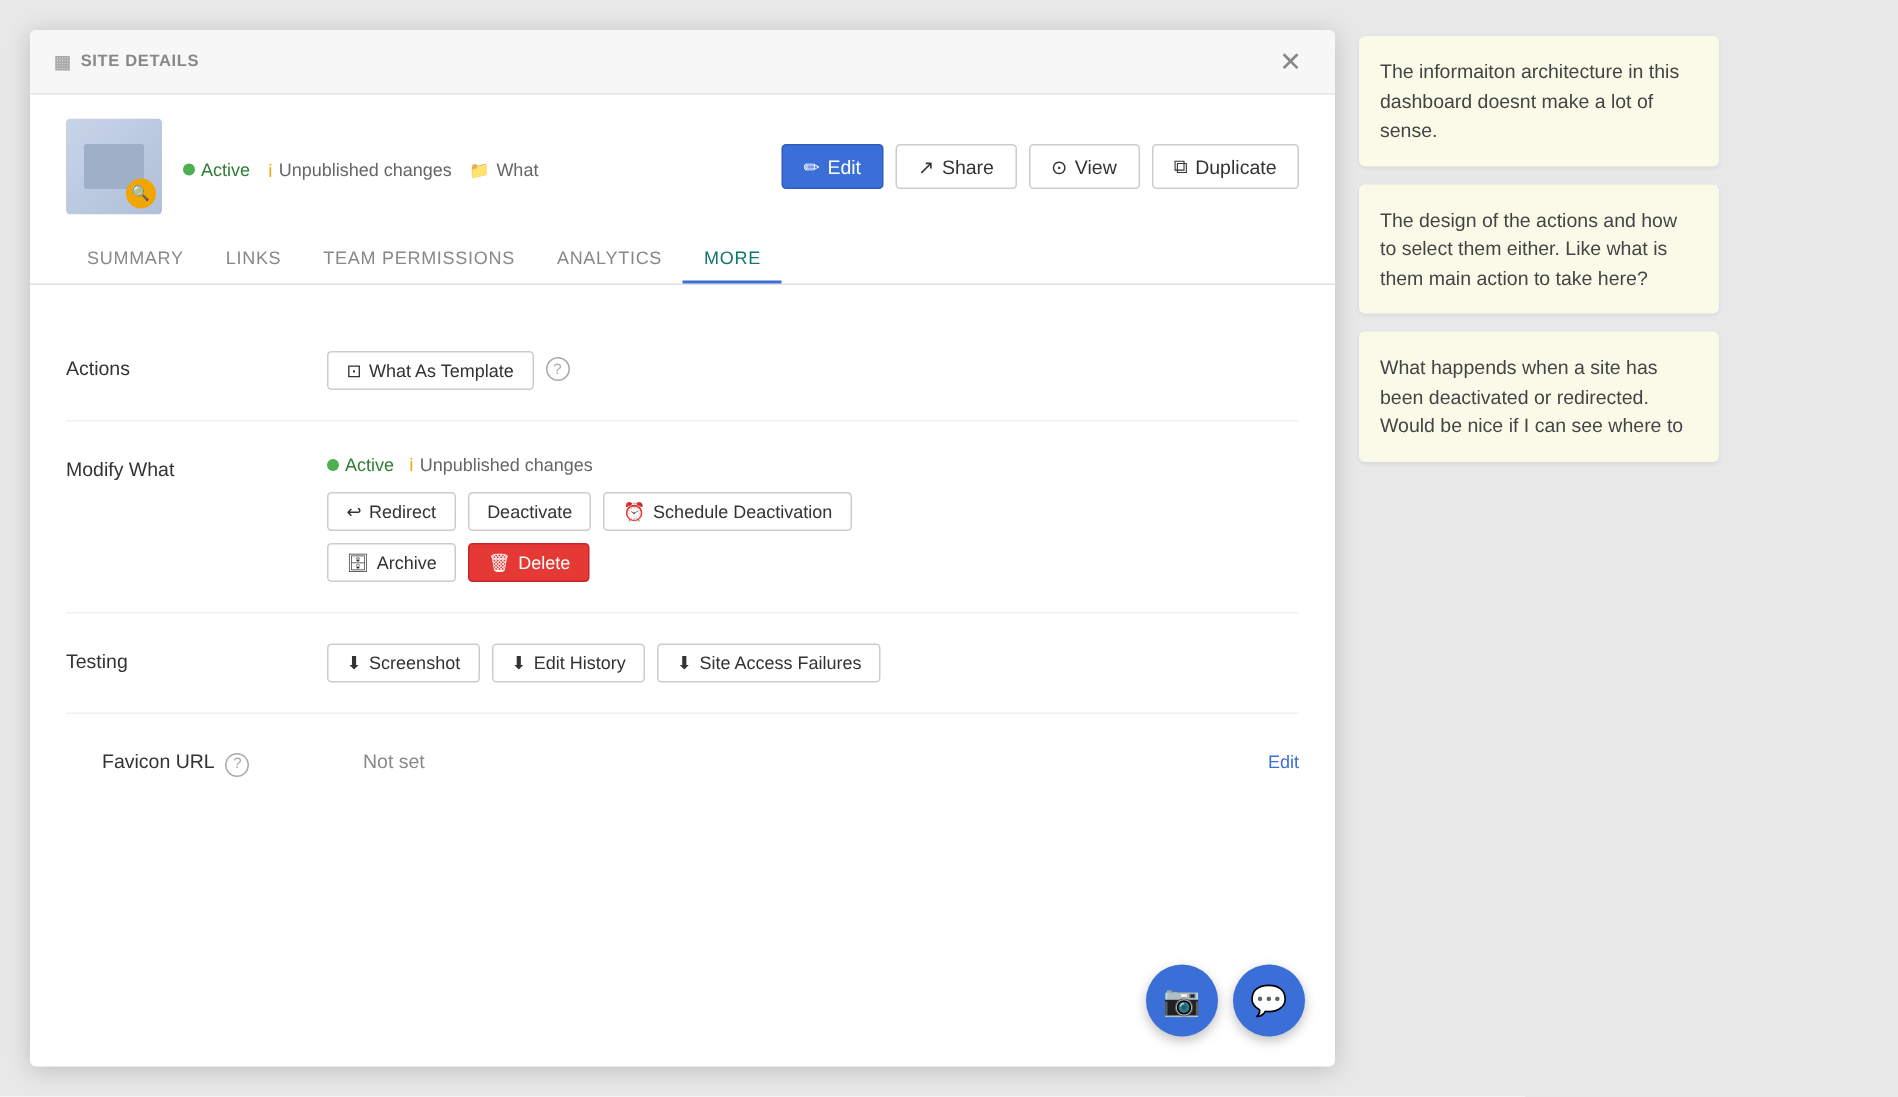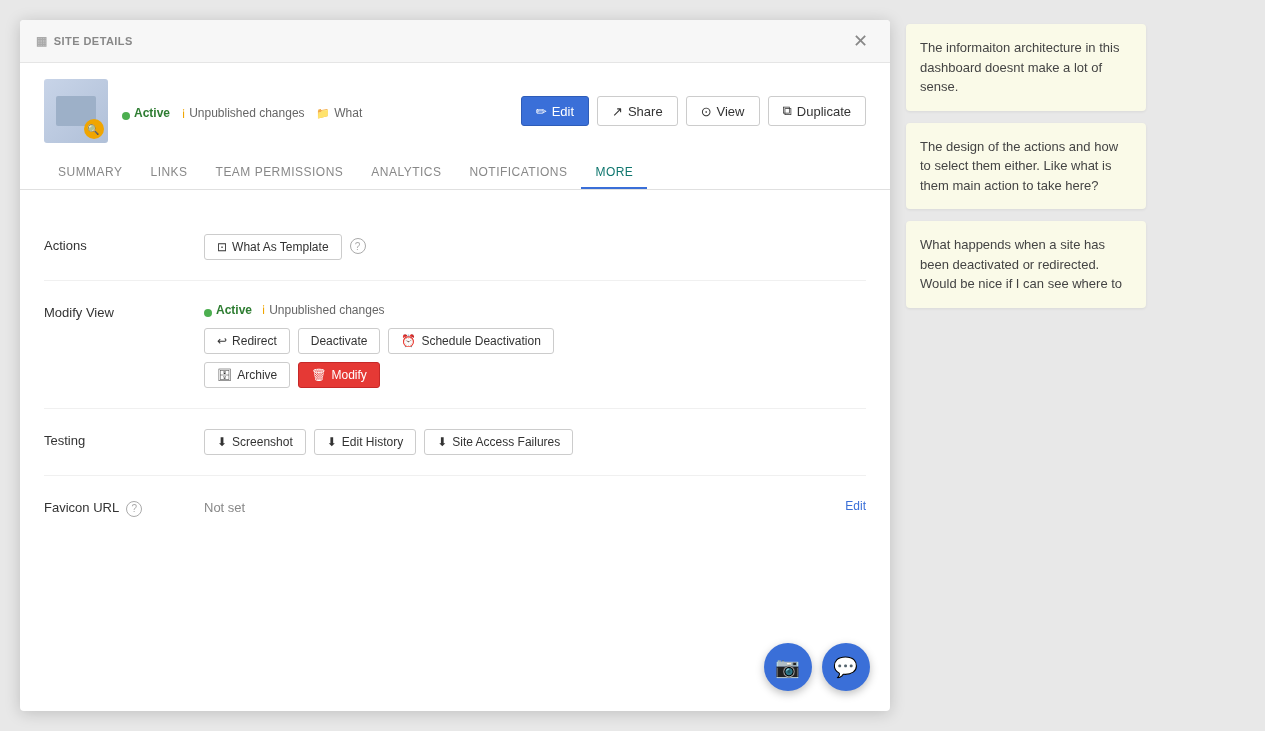--- a/index.html
+++ b/index.html
@@ -147,24 +147,23 @@
       display: flex;
       align-items: center;
       gap: 12px;
       margin-top: 4px;
       font-size: 12px;
       color: #666;
     }
 
     .status-active {
       display: flex;
-      align-items: flex-end;
+      align-items: center;
       gap: 4px;
       color: #2e7d32;
-      font-weight: bold;
     }
 
     .status-dot {
       width: 8px;
       height: 8px;
       border-radius: 50%;
       background: #4caf50;
       display: inline-block;
     }
 
@@ -249,24 +248,24 @@
     .modal-content {
       padding: 24px 24px;
       flex: 1;
       overflow-y: auto;
     }
 
     .section {
       display: flex;
       padding: 20px 0;
       border-bottom: 1px solid #f0f0f0;
-      gap: 20px;
-    }
-
-    .section:last-child { border-bottom: none; }
+      gap: 34px;
+    }
+
+    .section:last-child { border-bottom: none; margin-left: 24px; }
 
     .section-label {
       width: 140px;
       min-width: 140px;
       font-size: 13px;
       font-weight: 500;
       color: #333;
       padding-top: 4px;
     }
 
@@ -317,21 +316,21 @@
     .edit-link {
       color: #3a6fd8;
       cursor: pointer;
       font-size: 12px;
       text-decoration: none;
       margin-left: auto;
     }
 
     .favicon-row {
       display: flex;
-      align-items: center;
+      align-items: flex-end;
       justify-content: space-between;
     }
 
     
     .side-panel {
       width: 240px;
       display: flex;
       flex-direction: column;
       gap: 12px;
       padding-top: 4px;
@@ -429,41 +428,40 @@
           <span>Duplicate</span>
         </button>
       </div>
     </div>
 
     <div class="tabs-row">
       <div class="tab">SUMMARY</div>
       <div class="tab">LINKS</div>
       <div class="tab">TEAM PERMISSIONS</div>
       <div class="tab">ANALYTICS</div>
-      <div class="tab">NOTIFICATIONS</div>
       <div class="tab active">MORE</div>
     </div>
 
     <div class="modal-content">
 
       <div class="section">
         <div class="section-label">Actions</div>
         <div class="section-body">
           <div class="action-buttons-row">
             <button class="btn-sm">
               <span>⊡</span>
               <span>What As Template</span>
             </button>
             <span class="help-icon" style="margin-top:4px;">?</span>
           </div>
         </div>
       </div>
 
       <div class="section">
-        <div class="section-label">Modify View</div>
+        <div class="section-label">Modify What</div>
         <div class="section-body">
           <div class="section-status-row">
             <span class="status-active">
               <span class="status-dot"></span>
               <span>Active</span>
             </span>
             <span class="status-unpublished">
               <span class="info-icon">ℹ</span>
               <span>Unpublished changes</span>
             </span>
@@ -481,21 +479,21 @@
               <span>Schedule Deactivation</span>
             </button>
           </div>
           <div class="action-buttons-row">
             <button class="btn-sm">
               <span>🗄</span>
               <span>Archive</span>
             </button>
             <button class="btn-sm btn-danger">
               <span>🗑</span>
-              <span>Modify</span>
+              <span>Delete</span>
             </button>
           </div>
         </div>
       </div>
 
       <div class="section">
         <div class="section-label">Testing</div>
         <div class="section-body">
           <div class="action-buttons-row">
             <button class="btn-sm">

